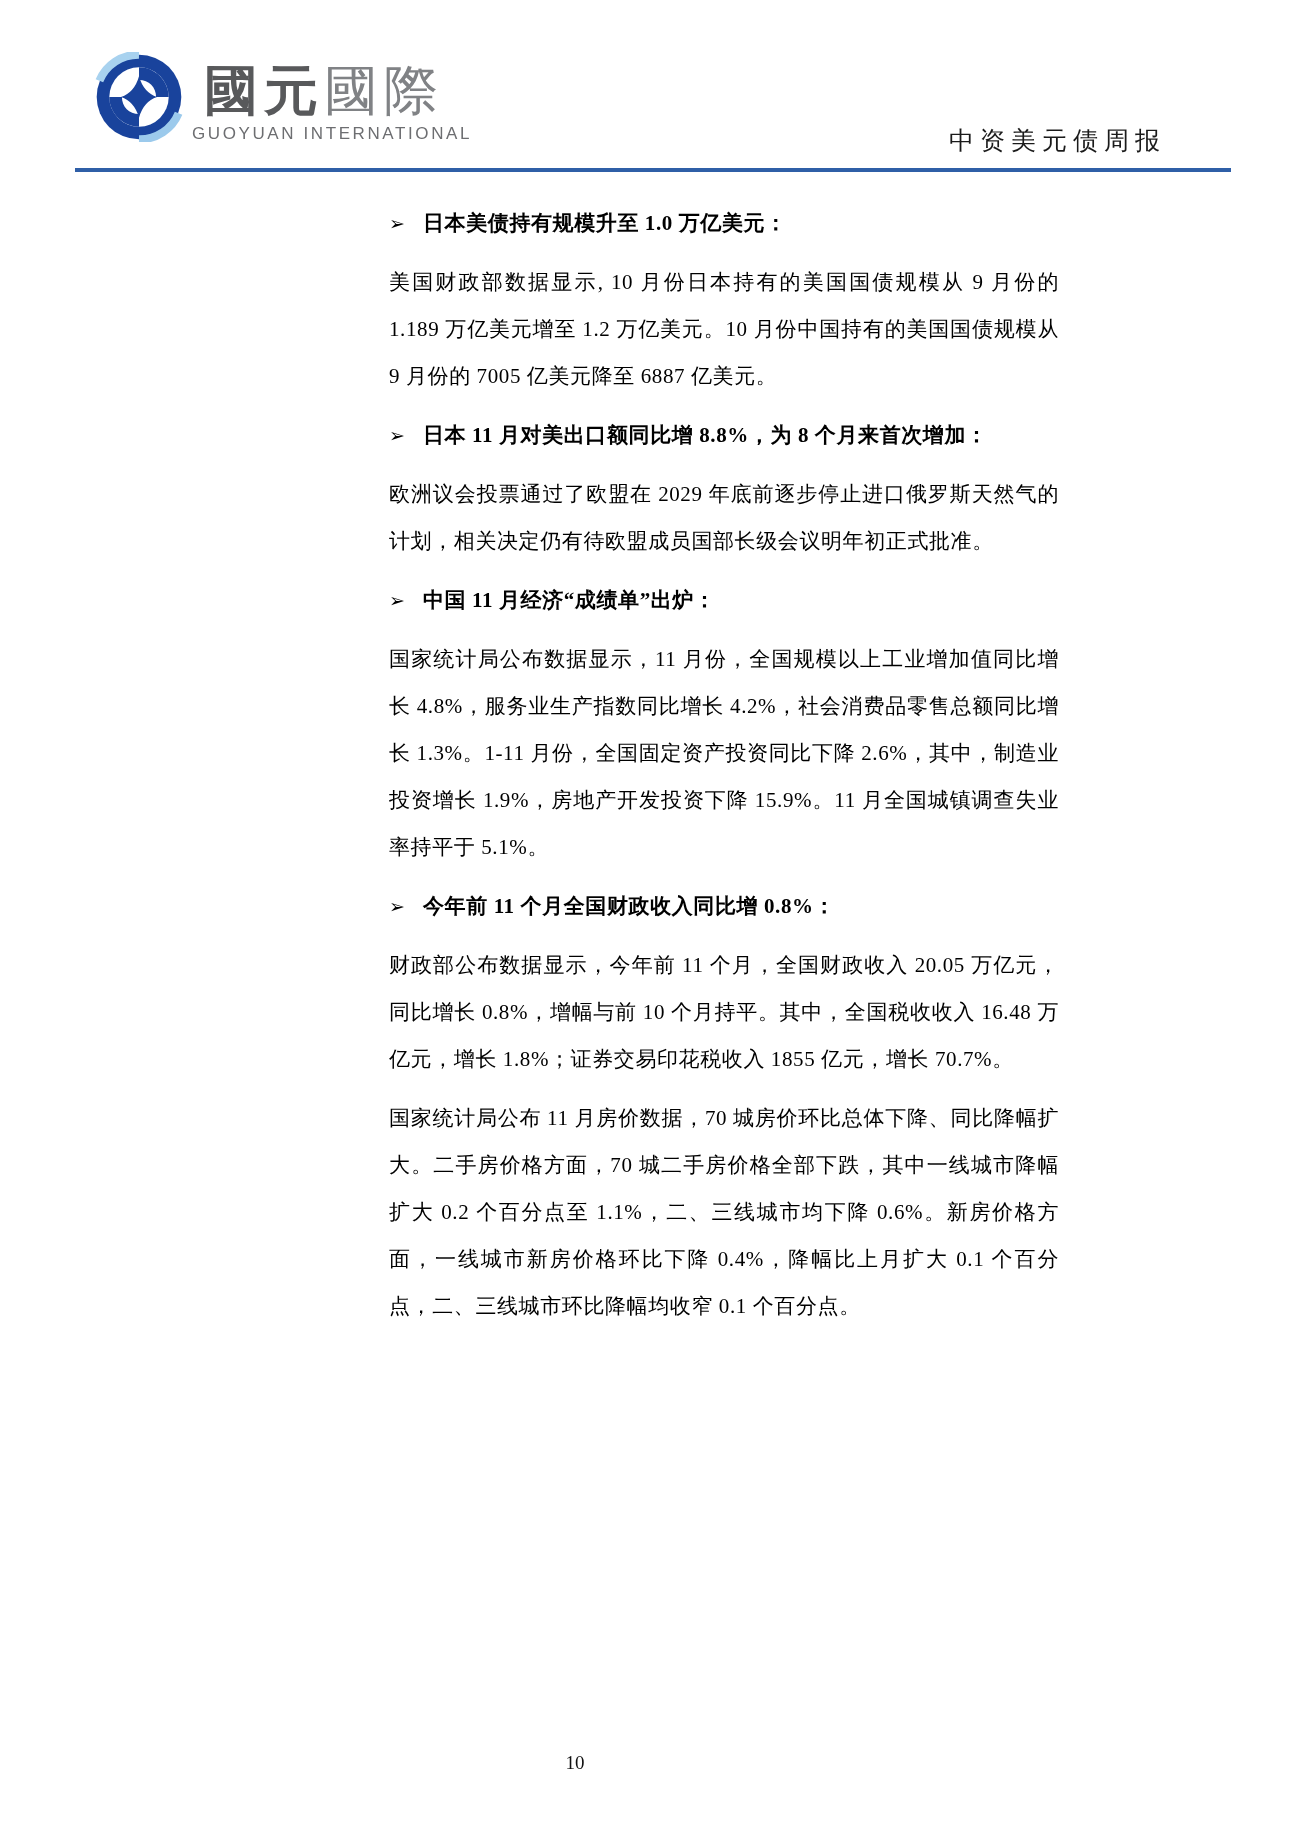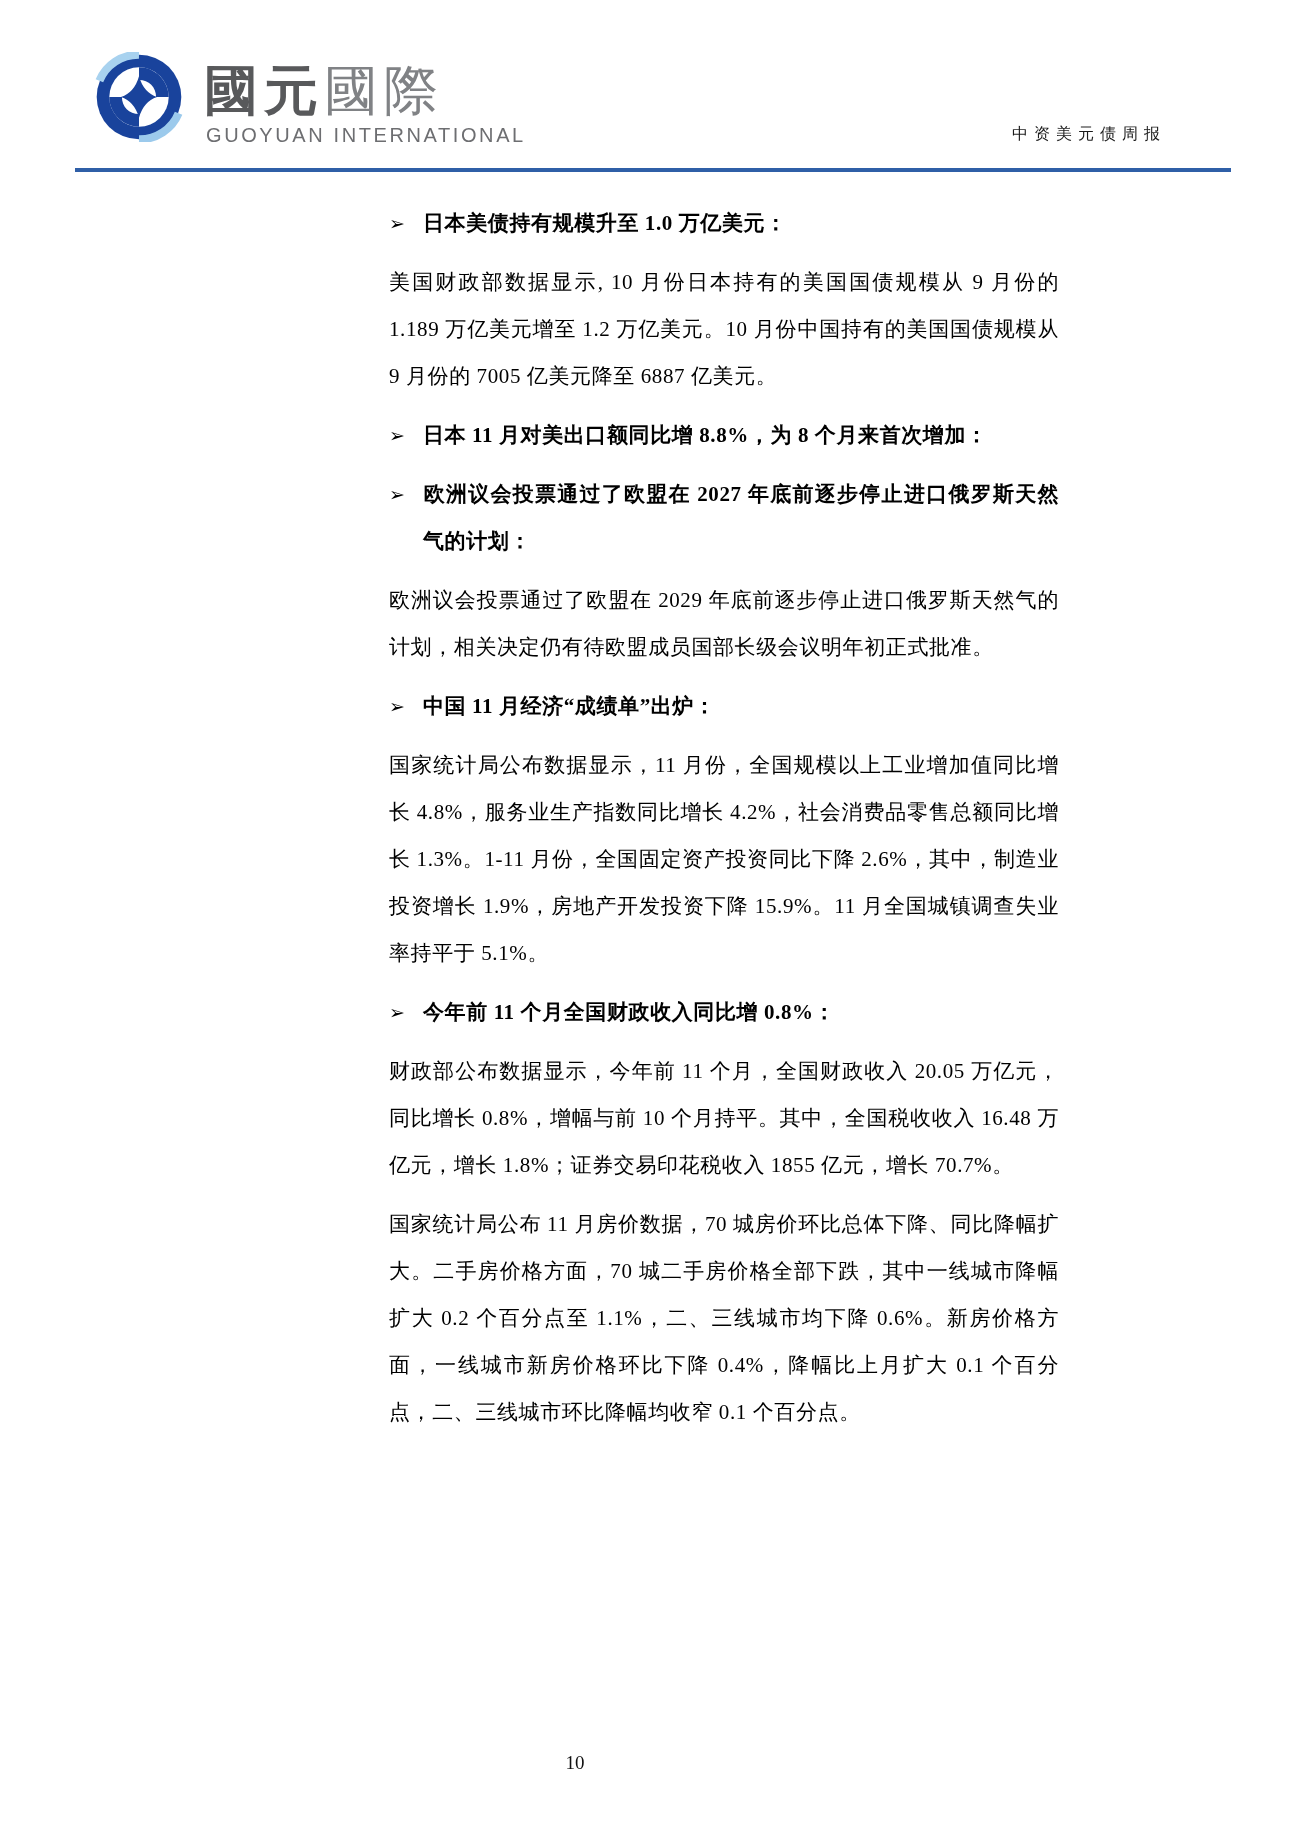--- a/index.html
+++ b/index.html
@@ -15,27 +15,27 @@
   
   .logo-mark { position:absolute; left:94px; top:52px; width:90px; height:90px; }
   .logo-zh {
     position:absolute; left:204px; top:60px;
     font-family:"Liberation Sans","DejaVu Sans",sans-serif;
     font-size:54px; line-height:60px; letter-spacing:6px; white-space:nowrap;
   }
   .logo-zh .zh-bold  { color:#58595b; font-weight:700; }
   .logo-zh .zh-light { color:#808285; font-weight:400; }
   .logo-en {
-    position:absolute; left:206px; top:124px;
+    position:absolute; left:192px; top:124px;
     font-family:"Liberation Sans","DejaVu Sans",sans-serif;
-    font-size:20px; letter-spacing:2.6px; color:#6d6e71; white-space:nowrap;
+    font-size:17px; letter-spacing:2.6px; color:#6d6e71; white-space:nowrap;
   }
   .report-label {
     position:absolute; right:70px; top:124px;
-    font-size:16px; letter-spacing:6px; color:#1a1a1a; white-space:nowrap;font-family:Liberation Mono, monospace;
+    font-size:25px; letter-spacing:6px; color:#1a1a1a; white-space:nowrap;font-family:Liberation Mono, monospace;
   }
   .header-rule {
     position:absolute; left:75px; top:168px;
     width:1156px; height:4px; background:#2f5fa7;
   }
   
   .content {
     position:absolute; left:389px; top:200px; width:670px;
     font-size:21px; line-height:47px; letter-spacing:0.6px;
     text-align:justify;
@@ -72,21 +72,20 @@
   <div class="report-label">中资美元债周报</div>
   <div class="header-rule"></div>
 
   <div class="content">
 
     <p class="bullet"><span class="arrow">➢</span><span>日本美债持有规模升至 1.0 万亿美元：</span></p>
     <p class="para">美国财政部数据显示, 10 月份日本持有的美国国债规模从 9 月份的 1.189 万亿美元增至 1.2 万亿美元。10 月份中国持有的美国国债规模从 9 月份的 7005 亿美元降至 6887 亿美元。</p>
 
     <p class="bullet"><span class="arrow">➢</span><span>日本 11 月对美出口额同比增 8.8%，为 8 个月来首次增加：</span></p>
 
-    <p class="bullet"><span class="arrow">➢</span><span>欧洲议会投票通过了欧盟在 2027 年底前逐步停止进口俄罗斯天然气的计划：</span></p>
     <p class="para">欧洲议会投票通过了欧盟在 2029 年底前逐步停止进口俄罗斯天然气的计划，相关决定仍有待欧盟成员国部长级会议明年初正式批准。</p>
 
     <p class="bullet"><span class="arrow">➢</span><span>中国 11 月经济“成绩单”出炉：</span></p>
     <p class="para">国家统计局公布数据显示，11 月份，全国规模以上工业增加值同比增长 4.8%，服务业生产指数同比增长 4.2%，社会消费品零售总额同比增长 1.3%。1-11 月份，全国固定资产投资同比下降 2.6%，其中，制造业投资增长 1.9%，房地产开发投资下降 15.9%。11 月全国城镇调查失业率持平于 5.1%。</p>
 
     <p class="bullet"><span class="arrow">➢</span><span>今年前 11 个月全国财政收入同比增 0.8%：</span></p>
     <p class="para">财政部公布数据显示，今年前 11 个月，全国财政收入 20.05 万亿元，同比增长 0.8%，增幅与前 10 个月持平。其中，全国税收收入 16.48 万亿元，增长 1.8%；证券交易印花税收入 1855 亿元，增长 70.7%。</p>
 
     <p class="para">国家统计局公布 11 月房价数据，70 城房价环比总体下降、同比降幅扩大。二手房价格方面，70 城二手房价格全部下跌，其中一线城市降幅扩大 0.2 个百分点至 1.1%，二、三线城市均下降 0.6%。新房价格方面，一线城市新房价格环比下降 0.4%，降幅比上月扩大 0.1 个百分点，二、三线城市环比降幅均收窄 0.1 个百分点。</p>
   </div>

